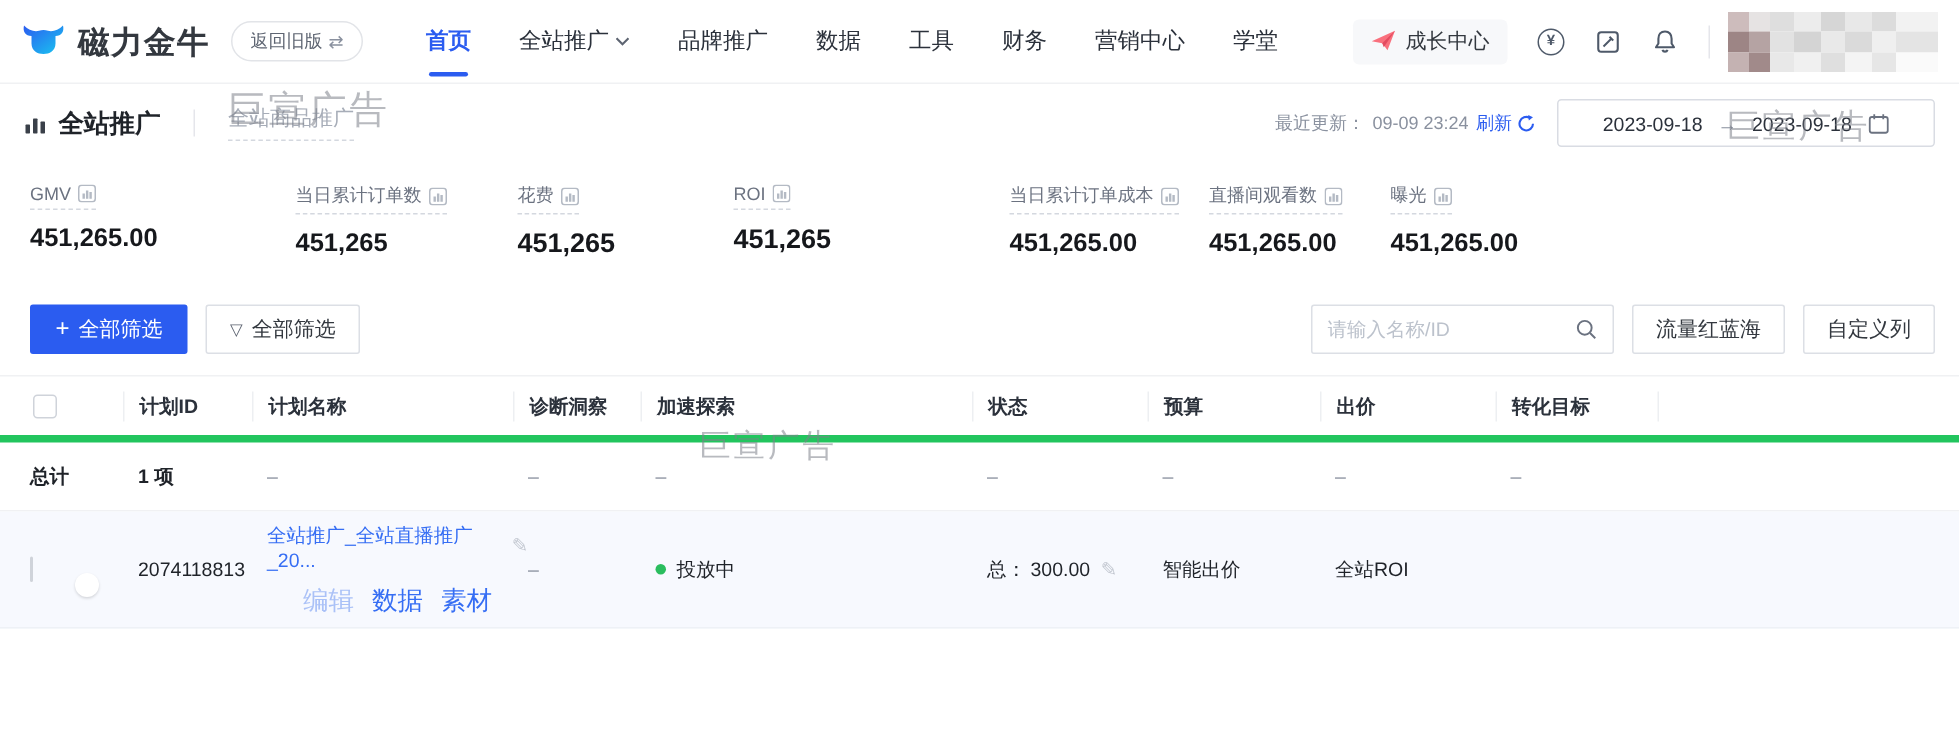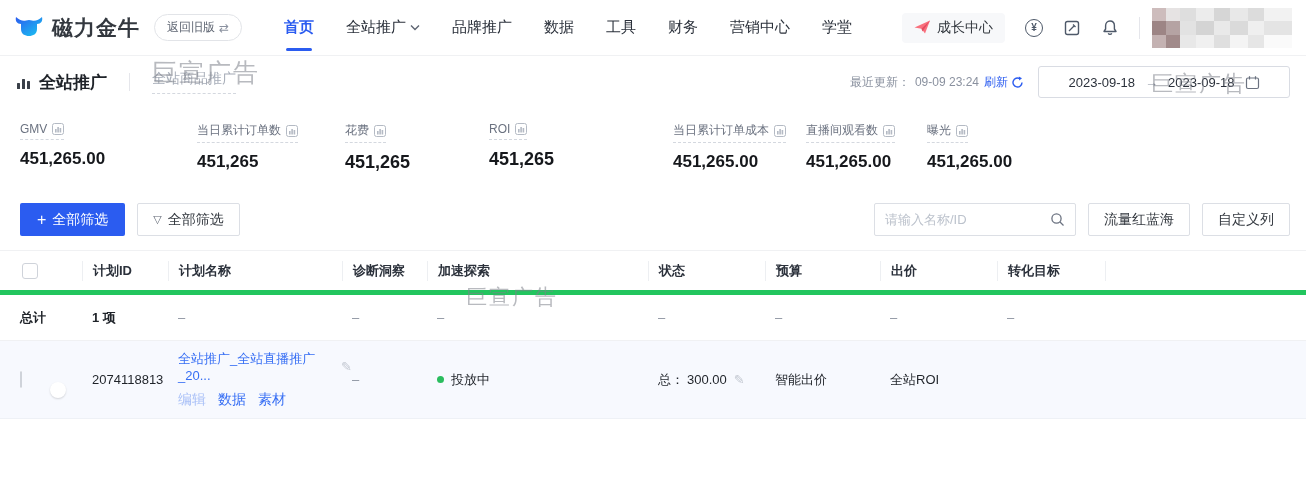--- a/index.html
+++ b/index.html
@@ -65,21 +65,21 @@
   .sumrow { height:46px; border-bottom:1px solid #f0f1f3; font-weight:600; color:#1f2329; }
   .sumrow .dash { color:#8a919f; font-weight:400; }
   .datarow { height:78px; background:#f7f9fe; border-bottom:1px solid #eef1f6; }
   .chk { width:16px; height:16px; border:1px solid #cfd3da; border-radius:3px; background:#fff; margin-left:20px; cursor:pointer; }
   .toggle { width:37px; height:20px; border-radius:10px; background:#dfe1e6; position:relative; cursor:pointer; }
   .toggle .knob { position:absolute; top:2px; left:2px; width:16px; height:16px; border-radius:50%; background:#fff; box-shadow:0 1px 2px rgba(0,0,0,.15); }
   .plan-name-line { display:flex; align-items:center; gap:6px; }
   .link { color:#366ef4; cursor:pointer; }
   .link-light { color:#aac1f7; cursor:pointer; }
   .pencil { color:#c2c7d0; font-size:13px; cursor:pointer; }
-  .plan-actions { display:flex; gap:12px; margin-top:8px; font-size:14px; }
+  .plan-actions { display:flex; gap:12px; margin-top:8px; font-size:17px;justify-content:center; }
   .explore .state { color:#2b313b; }
   .explore .act { margin-top:8px; }
   .statuscell { display:flex; align-items:center; gap:7px; }
   .dot { width:7px; height:7px; border-radius:50%; background:#2abd5e; }
   .budget { display:flex; align-items:center; gap:7px; }
   
   .wm { position:absolute; color:rgba(125,130,138,.55); pointer-events:none; letter-spacing:2px; white-space:nowrap; z-index:5; }
   .wm1 { left:152px; top:56px; font-size:25px; }
   .wm2 { left:1151px; top:69px; font-size:22px; }
   .wm3 { left:466px; top:283px; font-size:21px; }

